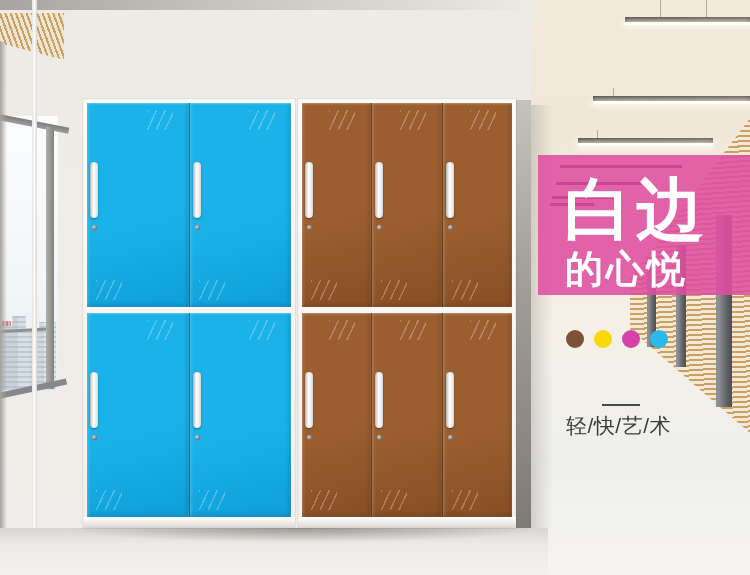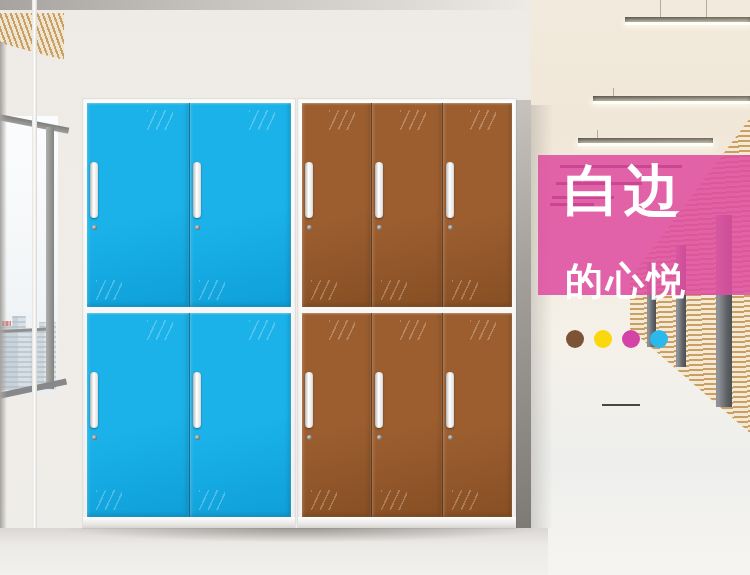--- a/index.html
+++ b/index.html
@@ -88,23 +88,23 @@
     box-shadow:0 1px 2px rgba(0,0,0,.35), inset 0 0 1px #9a9a9a;}
   .keyhole{position:absolute;left:5px;top:122px;width:5px;height:5px;border-radius:50%;
     background:radial-gradient(circle at 35% 35%,#d8d8d8,#6f6f6f 70%);}
   .shine{position:absolute;width:26px;height:20px;opacity:.45;
     background:repeating-linear-gradient(115deg,rgba(255,255,255,.55) 0 1.5px,rgba(255,255,255,0) 1.5px 8px);}
   .shine-tr{top:7px;right:16px;}
   .shine-bl{bottom:7px;left:9px;}
 
   
   .banner{position:absolute;left:538px;top:155px;width:212px;height:140px;z-index:5;}
-  .banner-title{position:absolute;left:26px;top:8px;font-size:56px;font-weight:900;
+  .banner-title{position:absolute;left:26px;top:20px;font-size:68px;font-weight:900;
     color:#ffffff;letter-spacing:4px;line-height:1;white-space:nowrap;}
-  .banner-sub{position:absolute;left:27px;top:107px;font-size:38px;font-weight:800;
+  .banner-sub{position:absolute;left:27px;top:95px;font-size:38px;font-weight:800;
     color:#ffffff;letter-spacing:3px;line-height:1;white-space:nowrap;}
   .streak{position:absolute;height:3px;background:#c23e8b;opacity:.75;}
   .streak-1{left:22px;top:10px;width:122px;}
   .streak-2{left:18px;top:27px;width:86px;}
   .streak-3{left:14px;top:41px;width:62px;}
   .streak-4{left:12px;top:48px;width:44px;}
 
   .dots{position:absolute;left:566px;top:330px;display:flex;gap:10px;z-index:6;}
   .dot{width:18px;height:18px;border-radius:50%;}
 
@@ -239,14 +239,15 @@
   </div>
 
   <div class="dots" id="dots">
       <span class="dot" style="background: rgb(125, 83, 54);"></span>
       <span class="dot" style="background: rgb(251, 215, 14);"></span>
       <span class="dot" style="background: rgb(212, 67, 165);"></span>
       <span class="dot" style="background: rgb(44, 184, 234);"></span>
     </div>
 
   <div class="slogan-divider"></div>
+  <div class="slogan-2">轻/快/艺/术</div>
 
 </div>
 
 </body></html>

